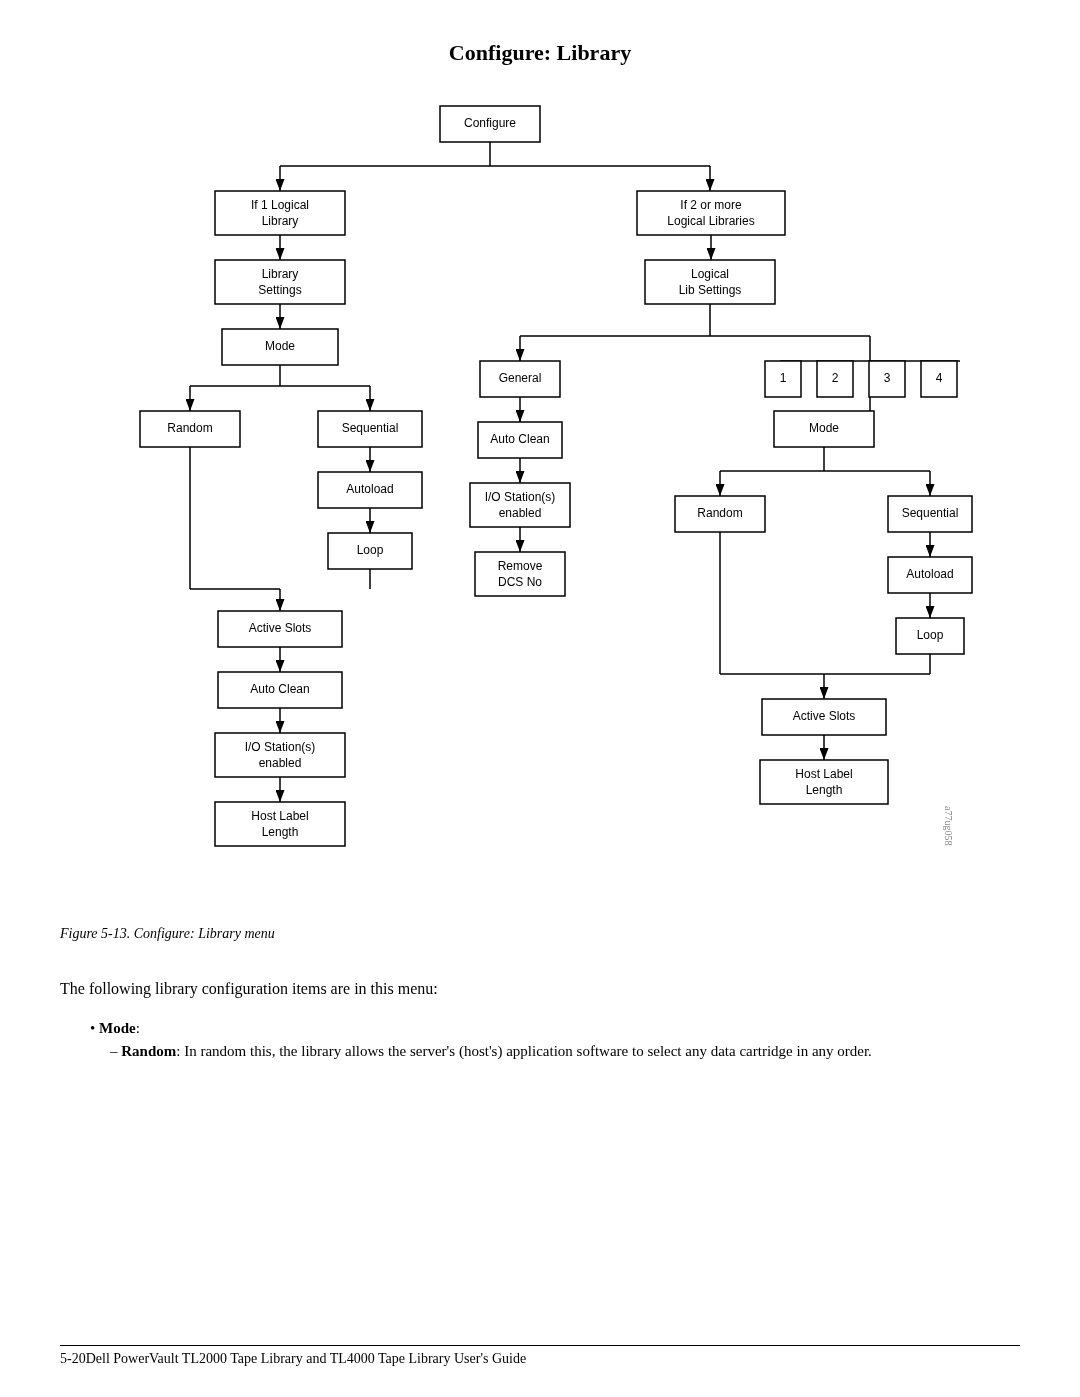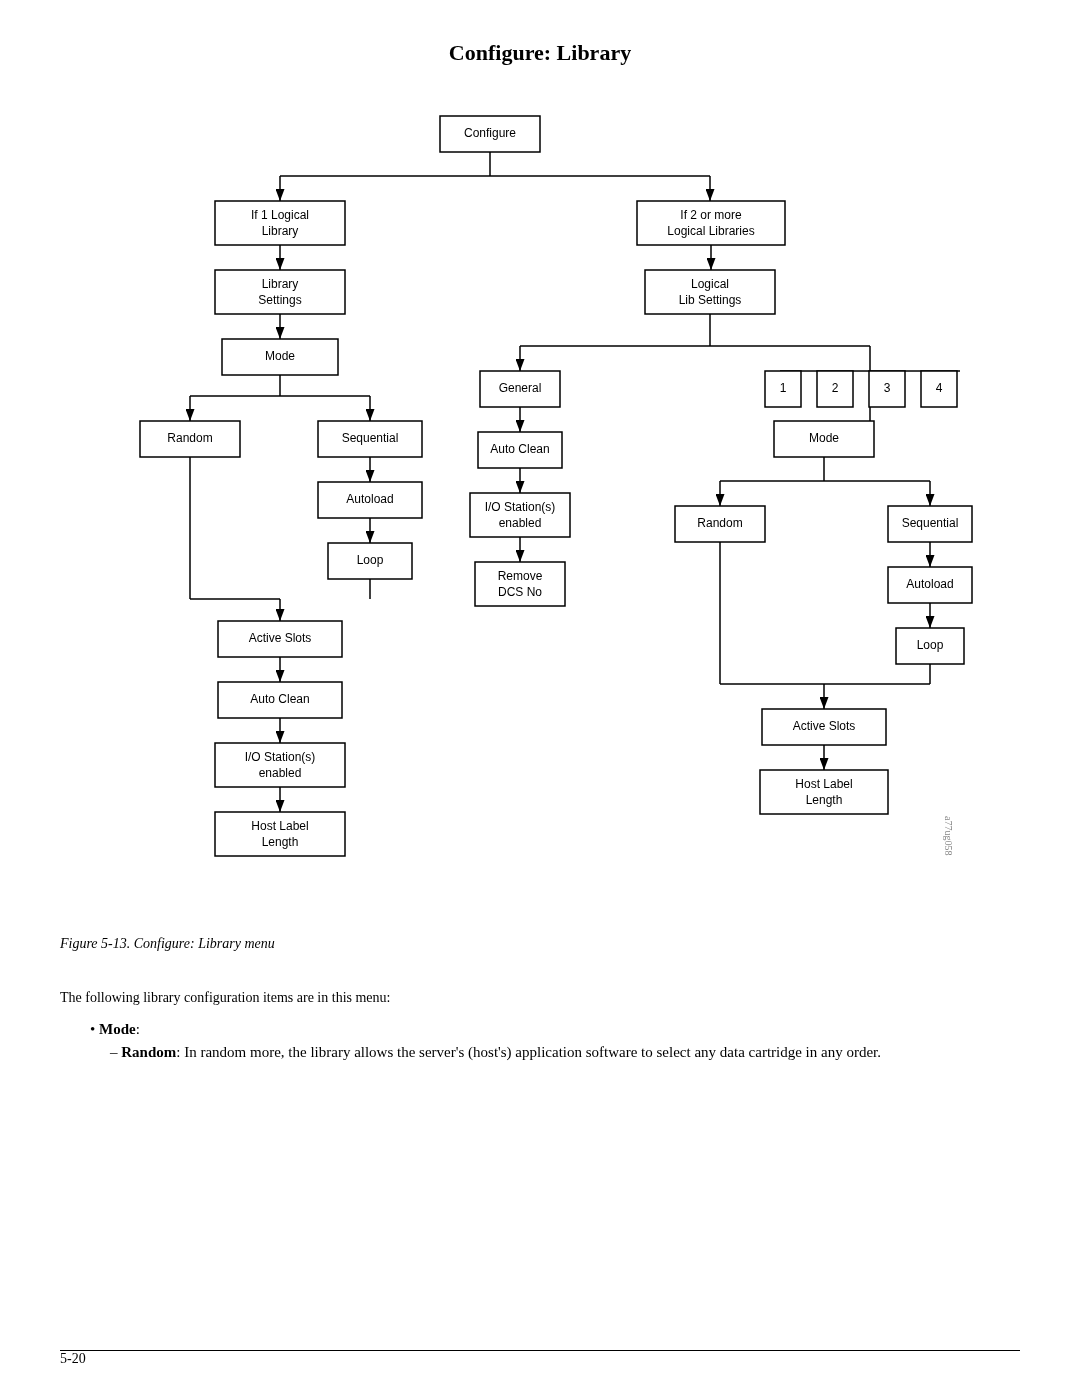--- a/index.html
+++ b/index.html
@@ -9,21 +9,21 @@
       color: #000000;
       width: 1080px;
       min-height: 1397px;
       padding: 40px 60px;
       font-size: 15px;
     }
     h1.page-title {
       text-align: center;
       font-size: 22px;
       font-weight: bold;
-      margin-bottom: 30px;
+      margin-bottom: 20px;
     }
     .diagram-container {
       position: relative;
       width: 100%;
       height: 820px;
       margin-bottom: 20px;
     }
     svg.diagram {
       width: 100%;
       height: 100%;
@@ -49,41 +49,42 @@
       stroke: black;
       stroke-width: 1.5;
       fill: none;
     }
     .figure-caption {
       font-style: italic;
       font-size: 14px;
       margin-bottom: 35px;
     }
     .body-text {
-      font-size: 14px;
-      margin-bottom: 10px;
+      font-size: 16px;
+      margin-bottom: 16px;
       line-height: 1.5;
     }
     .bullet-item {
       margin-left: 30px;
       line-height: 1.5;
     }
     .sub-bullet {
       margin-left: 50px;
       margin-bottom: 6px;
       line-height: 1.5;
     }
     .footer {
       position: fixed;
       bottom: 30px;
       left: 60px;
       right: 60px;
       display: flex;
       font-size: 14px;
       border-top: 1px solid #000;
+      padding-top: 5px;
     }
   </style>
 </head>
 <body>
 
 <h1 class="page-title">Configure: Library</h1>
 
 <div class="diagram-container">
   <svg class="diagram" viewBox="0 0 960 820" xmlns="http://www.w3.org/2000/svg">
     <defs>
@@ -265,18 +266,19 @@
 
 <p class="figure-caption">Figure 5-13. Configure: Library menu</p>
 
 <p class="body-text">The following library configuration items are in this menu:</p>
 
 <div class="bullet-item">
   • <strong>Mode</strong>:
 </div>
 
 <div class="sub-bullet">
-  – <strong>Random</strong><span>: In random more, the library allows the server's (host's) application software to select any data cartridge in any order.</span>
+  – <strong>Random</strong><span>: In random this, the library allows the server's (host's) application software to select any data cartridge in any order.</span>
 </div>
 
 <div class="footer">
   <span>5-20</span>
+  <span>Dell PowerVault TL2000 Tape Library and TL4000 Tape Library User's Guide</span>
 </div>
 
 </body></html>

